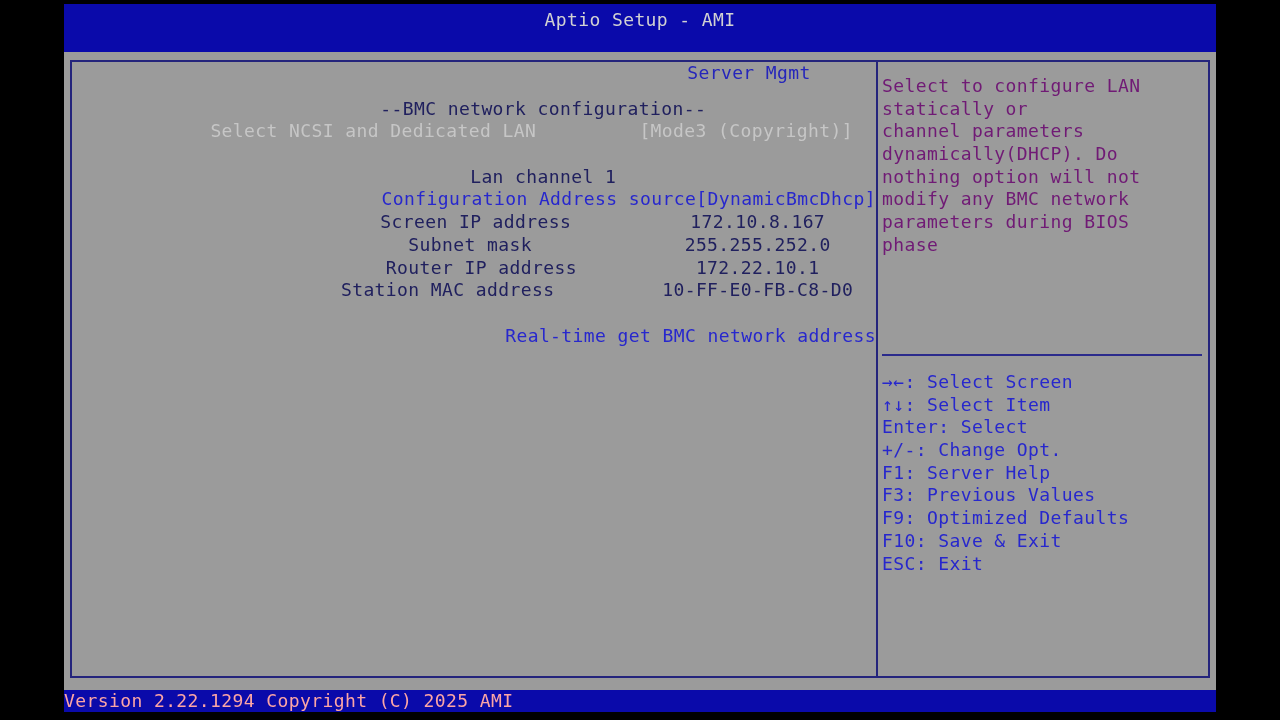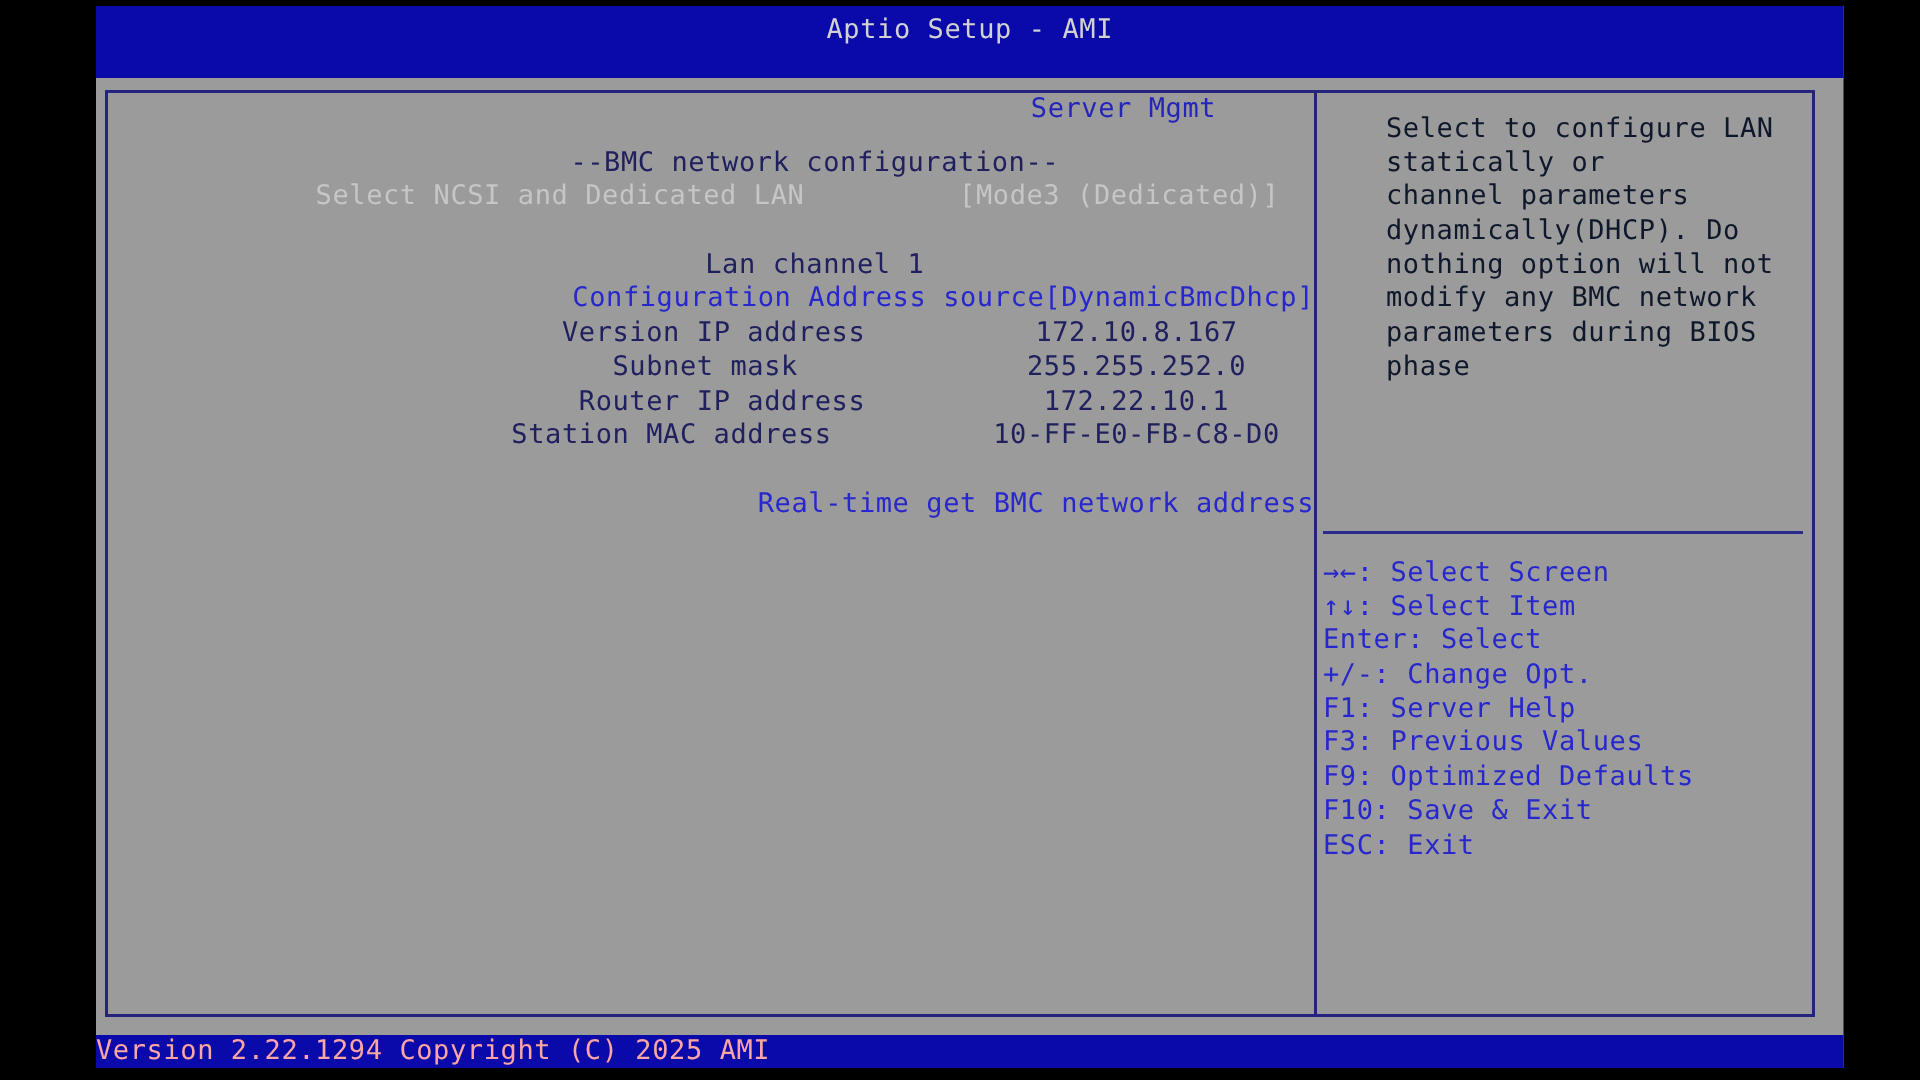--- a/index.html
+++ b/index.html
@@ -13,21 +13,20 @@
     font-size: 18px;
     letter-spacing: 0.4px;
   }
   .screen {
     position: absolute;
     left: 64px;
     top: 4px;
     width: 1152px;
     height: 708px;
     background: #9b9b9b;
-    padding-left: 13px;
   }
   .header {
     position: absolute;
     left: 0; top: 0;
     width: 100%;
     height: 48px;
     background: #0a0aaa;
   }
   .title {
     position: absolute;
@@ -84,22 +83,21 @@
   .row.disabled { color: #c6c6c6; }
   .row.option   { color: #2727cd; text-align: right; }
   .pane-right {
     position: absolute;
     left: 806px; top: 0;
     width: 330px;
     height: 100%;
   }
   .help {
     padding: 13px 0 0 4px;
-    color: #0f172a;
-    margin-left: 42px;
+    color: #701a75;
   }
   .help div {
     height: 22.7px;
     line-height: 22.7px;
     white-space: pre;
   }
   .divider {
     position: absolute;
     left: 4px;
     top: 292px;
@@ -143,31 +141,31 @@
   </div>
 
   <div class="panel">
 
     <div class="pane-left">
       <div class="rows">
         <div class="row section">
           <span>--BMC network configuration--</span>
         </div>
         <div class="row disabled">
-          <span class="lbl">Select NCSI and Dedicated LAN</span><span class="val">[Mode3 (Dedicated)]</span>
+          <span class="lbl">Select NCSI and Dedicated LAN</span><span class="val">[Mode3 (Copyright)]</span>
         </div>
         <div class="row blank"></div>
         <div class="row static">
           <span class="lbl">Lan channel 1</span>
         </div>
         <div class="row option">
           <span class="lbl">Configuration Address source</span><span class="val">[DynamicBmcDhcp]</span>
         </div>
         <div class="row static">
-          <span class="lbl">Version IP address</span><span class="val">172.10.8.167</span>
+          <span class="lbl">Screen IP address</span><span class="val">172.10.8.167</span>
         </div>
         <div class="row static">
           <span class="lbl">Subnet mask</span><span class="val">255.255.252.0</span>
         </div>
         <div class="row static">
           <span class="lbl">Router IP address</span><span class="val">172.22.10.1</span>
         </div>
         <div class="row static">
           <span class="lbl">Station MAC address</span><span class="val">10-FF-E0-FB-C8-D0</span>
         </div>

